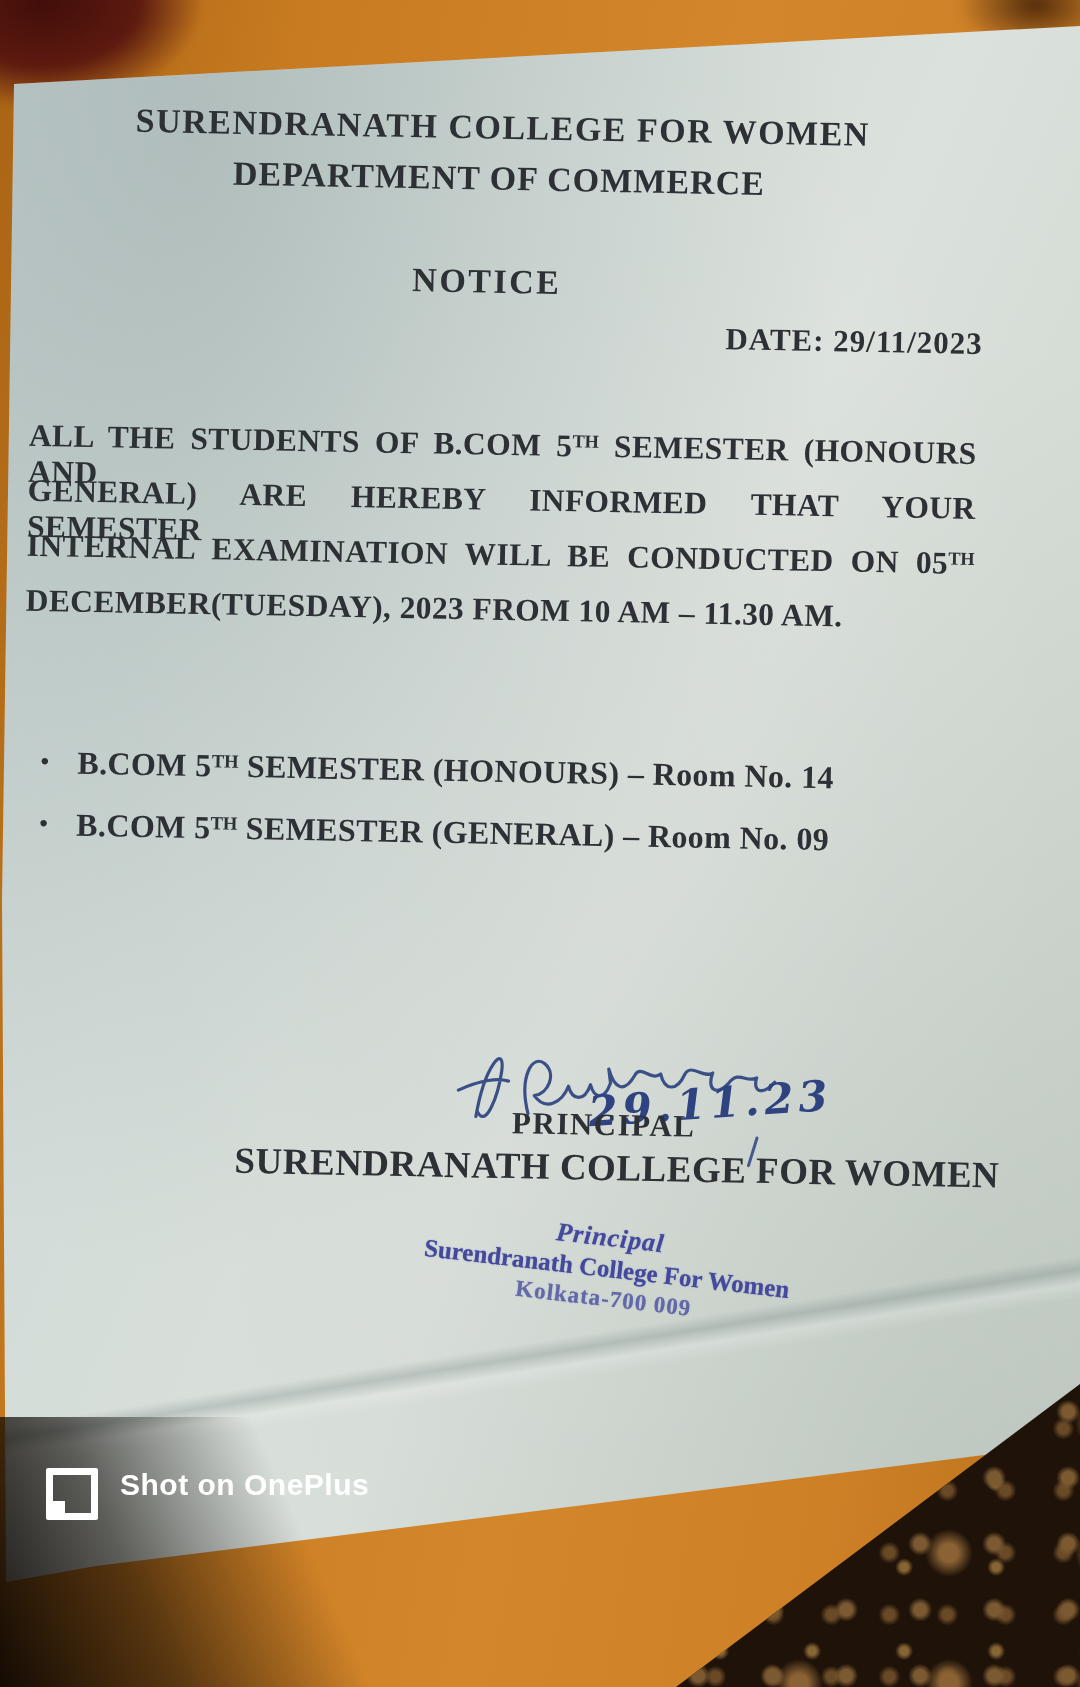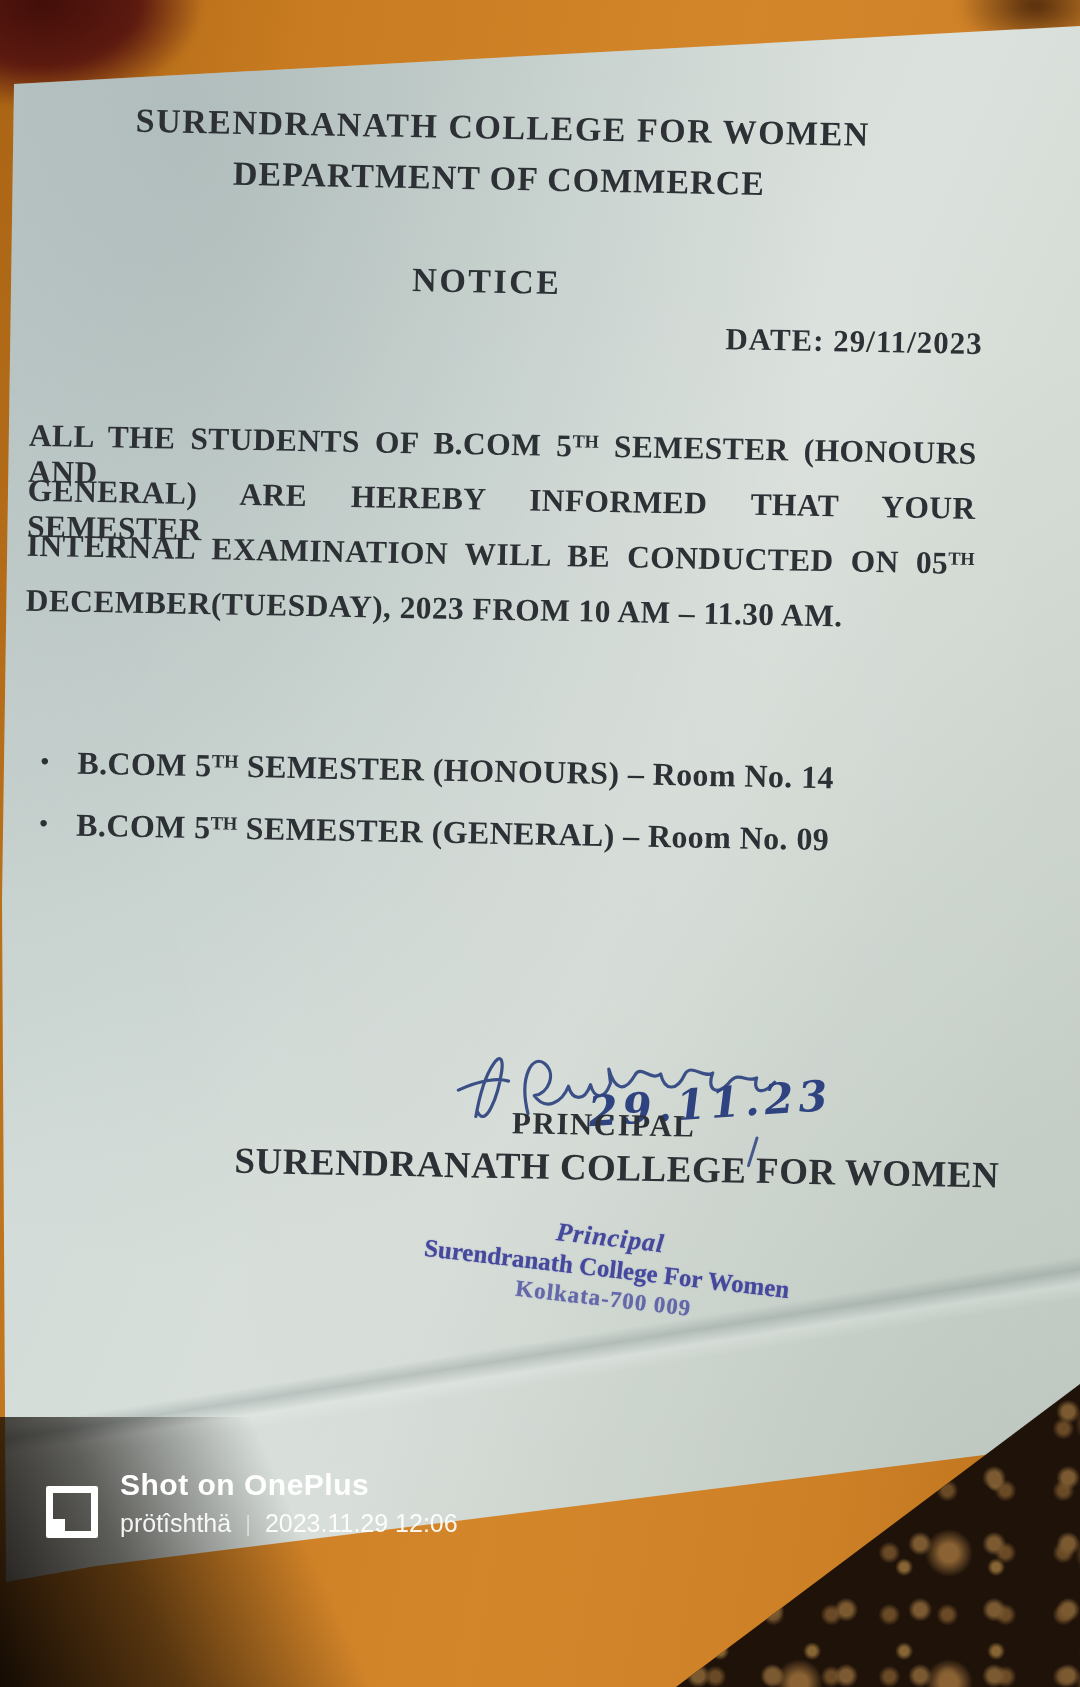--- a/index.html
+++ b/index.html
@@ -60,21 +60,21 @@
     transform:rotate(16deg);border-radius:2px;opacity:.85;}
   .principal-line{top:1096px;left:76px;width:1080px;font-size:31px;letter-spacing:1.5px;}
   .org-line{top:1135px;left:90px;width:1080px;font-size:37px;letter-spacing:.5px;}
   
   .stamp{position:absolute;left:402px;top:1212px;width:440px;text-align:center;color:#45499e;
     transform:rotate(5.5deg);text-shadow:0 0 1.2px rgba(69,73,158,.75);}
   .stamp-l1{font-size:26px;font-style:italic;font-weight:bold;letter-spacing:1px;}
   .stamp-l2{font-size:25px;font-weight:bold;margin-top:2px;}
   .stamp-l3{font-size:23px;font-weight:bold;opacity:.78;letter-spacing:1px;margin-top:3px;}
   
-  .watermark{position:absolute;left:46px;top:1468px;display:flex;align-items:flex-end;gap:22px;z-index:10;
+  .watermark{position:absolute;left:46px;top:1468px;display:flex;align-items:flex-start;gap:22px;z-index:10;
     font-family:"Liberation Sans",sans-serif;}
   .op-logo{width:38px;height:38px;border:7px solid #fff;border-radius:2px;position:relative;flex:0 0 auto;}
   .op-logo::after{content:"";position:absolute;left:-1px;bottom:-1px;width:13px;height:13px;background:#fff;}
   .wm-line1{font-size:30px;font-weight:bold;color:#fff;letter-spacing:.5px;}
   .wm-sub{display:flex;align-items:center;gap:14px;margin-top:7px;font-size:25px;color:rgba(255,255,255,.92);}
   .wm-sep{color:rgba(255,255,255,.5);font-size:22px;}
 </style>
 </head>
 <body>
 
@@ -124,21 +124,16 @@
       <div class="stamp-l2">Surendranath College For Women</div>
       <div class="stamp-l3">Kolkata-700 009</div>
     </div>
 
   </div>
 
   <div class="watermark">
     <div class="op-logo"></div>
     <div>
       <div class="wm-line1">Shot on OnePlus</div>
-      <div class="wm-sub">
-        <span>prötîshthä</span>
-        <span class="wm-sep">|</span>
-        <span>2023.11.29 12:06</span>
-      </div>
     </div>
   </div>
 
 </div>
 
 </body></html>

